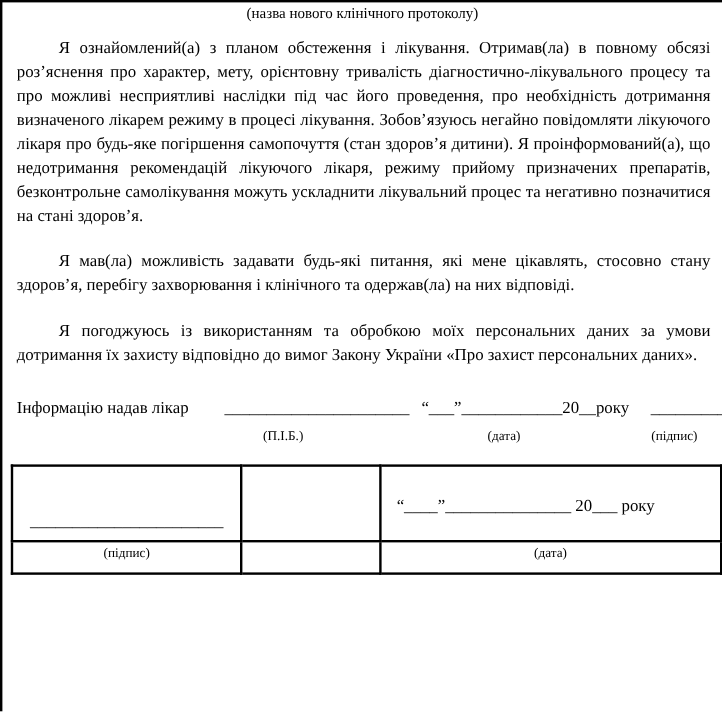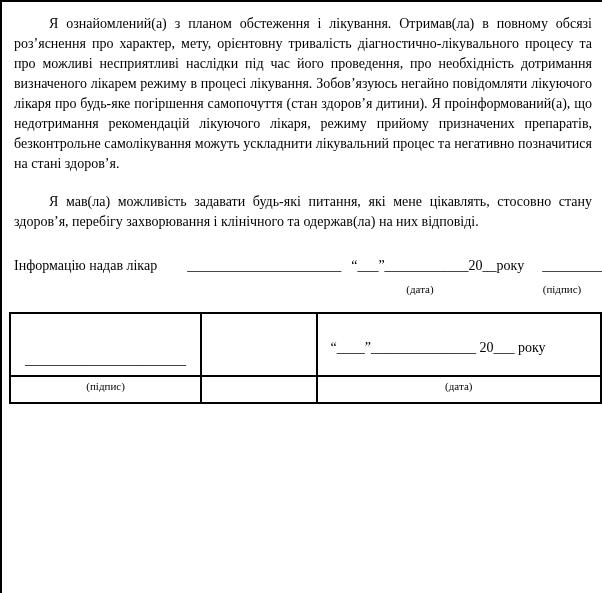--- a/index.html
+++ b/index.html
@@ -73,31 +73,34 @@
   tr.cap-row td { height: 27px; vertical-align: top; font-size: 11px; padding-top: 3px; }
   td.c1.sig-cell { text-align: center; padding-bottom: 7px; border-radius: 28px; }
   td.c3.sig-cell { text-align: left; padding-left: 13px; padding-bottom: 19px; white-space: nowrap; }
   td.cap-cell { text-align: center; }
 </style>
 </head>
 <body>
 
 <div class="page">
 
+  <div class="caption-top">(назва нового клінічного протоколу)</div>
 
   <div class="body-text">
     <p class="para">Я ознайомлений(а) з планом обстеження і лікування. Отримав(ла) в повному обсязі роз’яснення про характер, мету, орієнтовну тривалість діагностично-лікувального процесу та про можливі несприятливі наслідки під час його проведення, про необхідність дотримання визначеного лікарем режиму в процесі лікування. Зобов’язуюсь негайно повідомляти лікуючого лікаря про будь-яке погіршення самопочуття (стан здоров’я дитини). Я проінформований(а), що недотримання рекомендацій лікуючого лікаря, режиму прийому призначених препаратів, безконтрольне самолікування можуть ускладнити лікувальний процес та негативно позначитися на стані здоров’я.</p>
     <p class="para">Я мав(ла) можливість задавати будь-які питання, які мене цікавлять, стосовно стану здоров’я, перебігу захворювання і клінічного та одержав(ла) на них відповіді.</p>
+    <p class="para">Я погоджуюсь із використанням та обробкою моїх персональних даних за умови дотримання їх захисту відповідно до вимог Закону України «Про захист персональних даних».</p>
   </div>
 
   <div class="doctor-row">
     <span>Інформацію надав лікар</span><span class="blank name-blank">______________________</span><span class="blank date-blank">“___”____________20__року</span><span class="blank sig-blank">_____________</span>
   </div>
 
   <div class="captions-row">
+    <span class="cap cap-pib">(П.І.Б.)</span>
     <span class="cap cap-date">(дата)</span>
     <span class="cap cap-sig">(підпис)</span>
   </div>
 
 
   <table class="sig-table">
     <tbody>
         <tr class="sig-row">
       <td class="c1 sig-cell">
         <span class="blank">_______________________</span>

